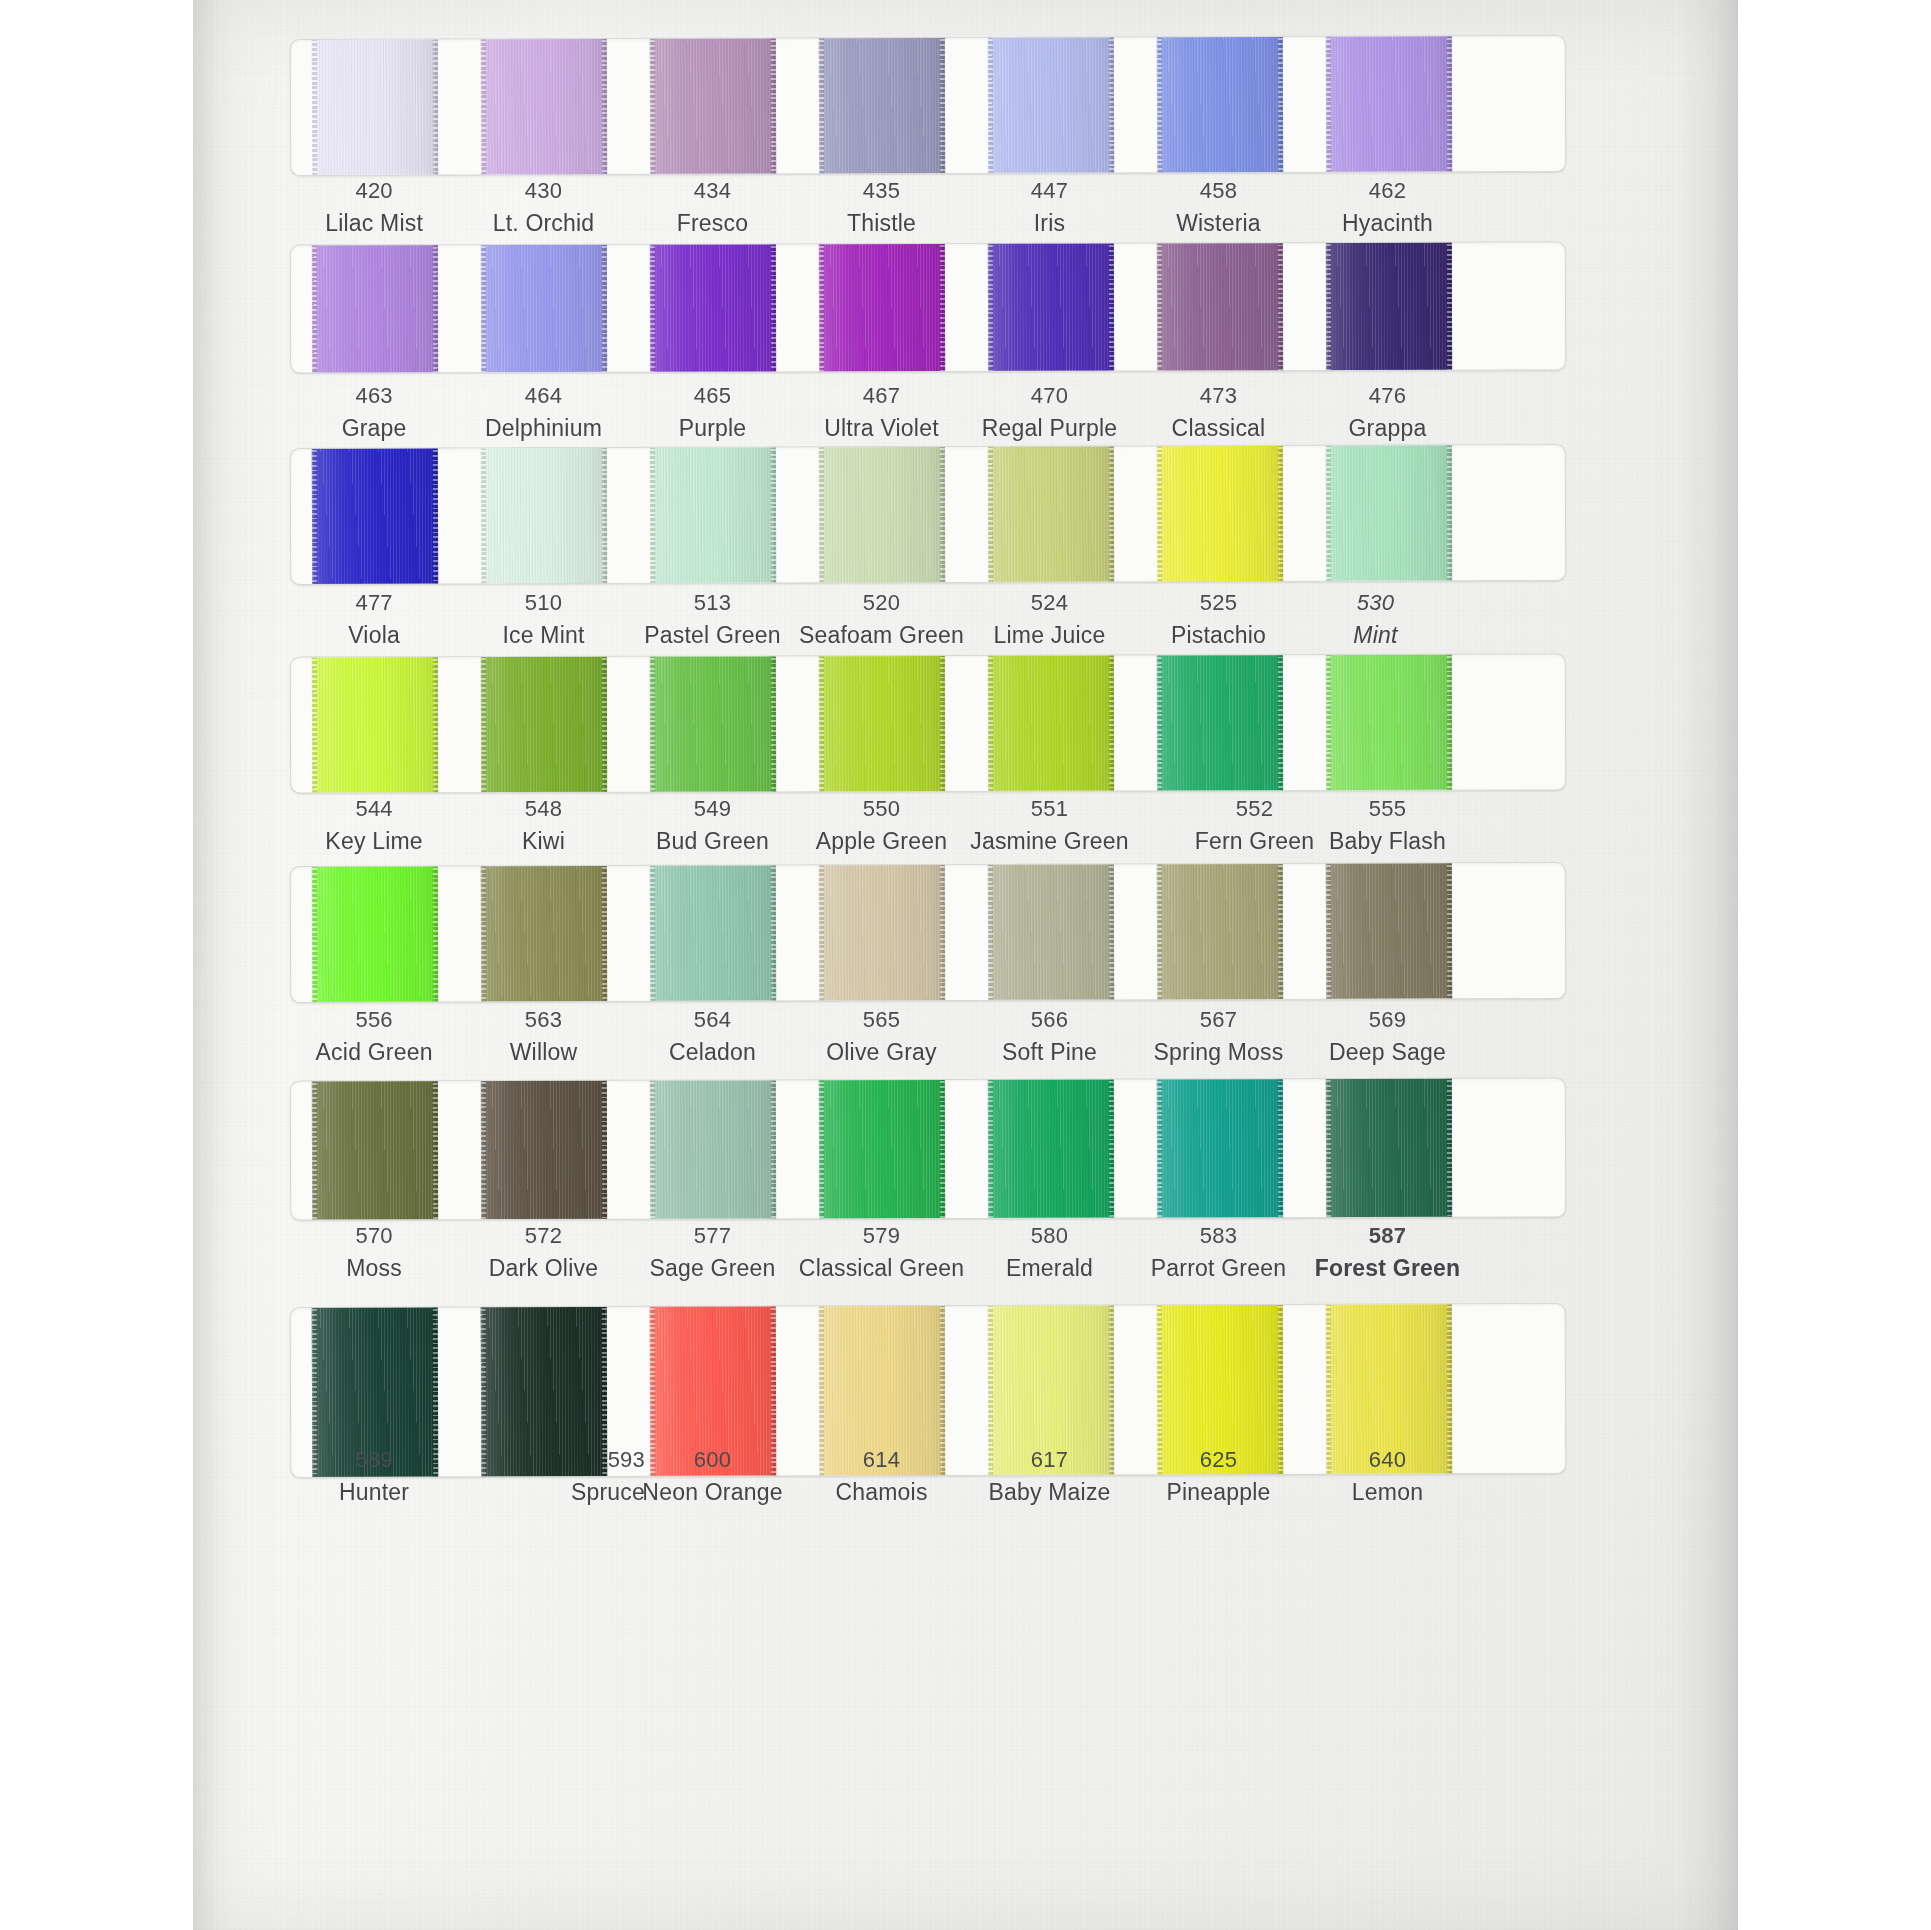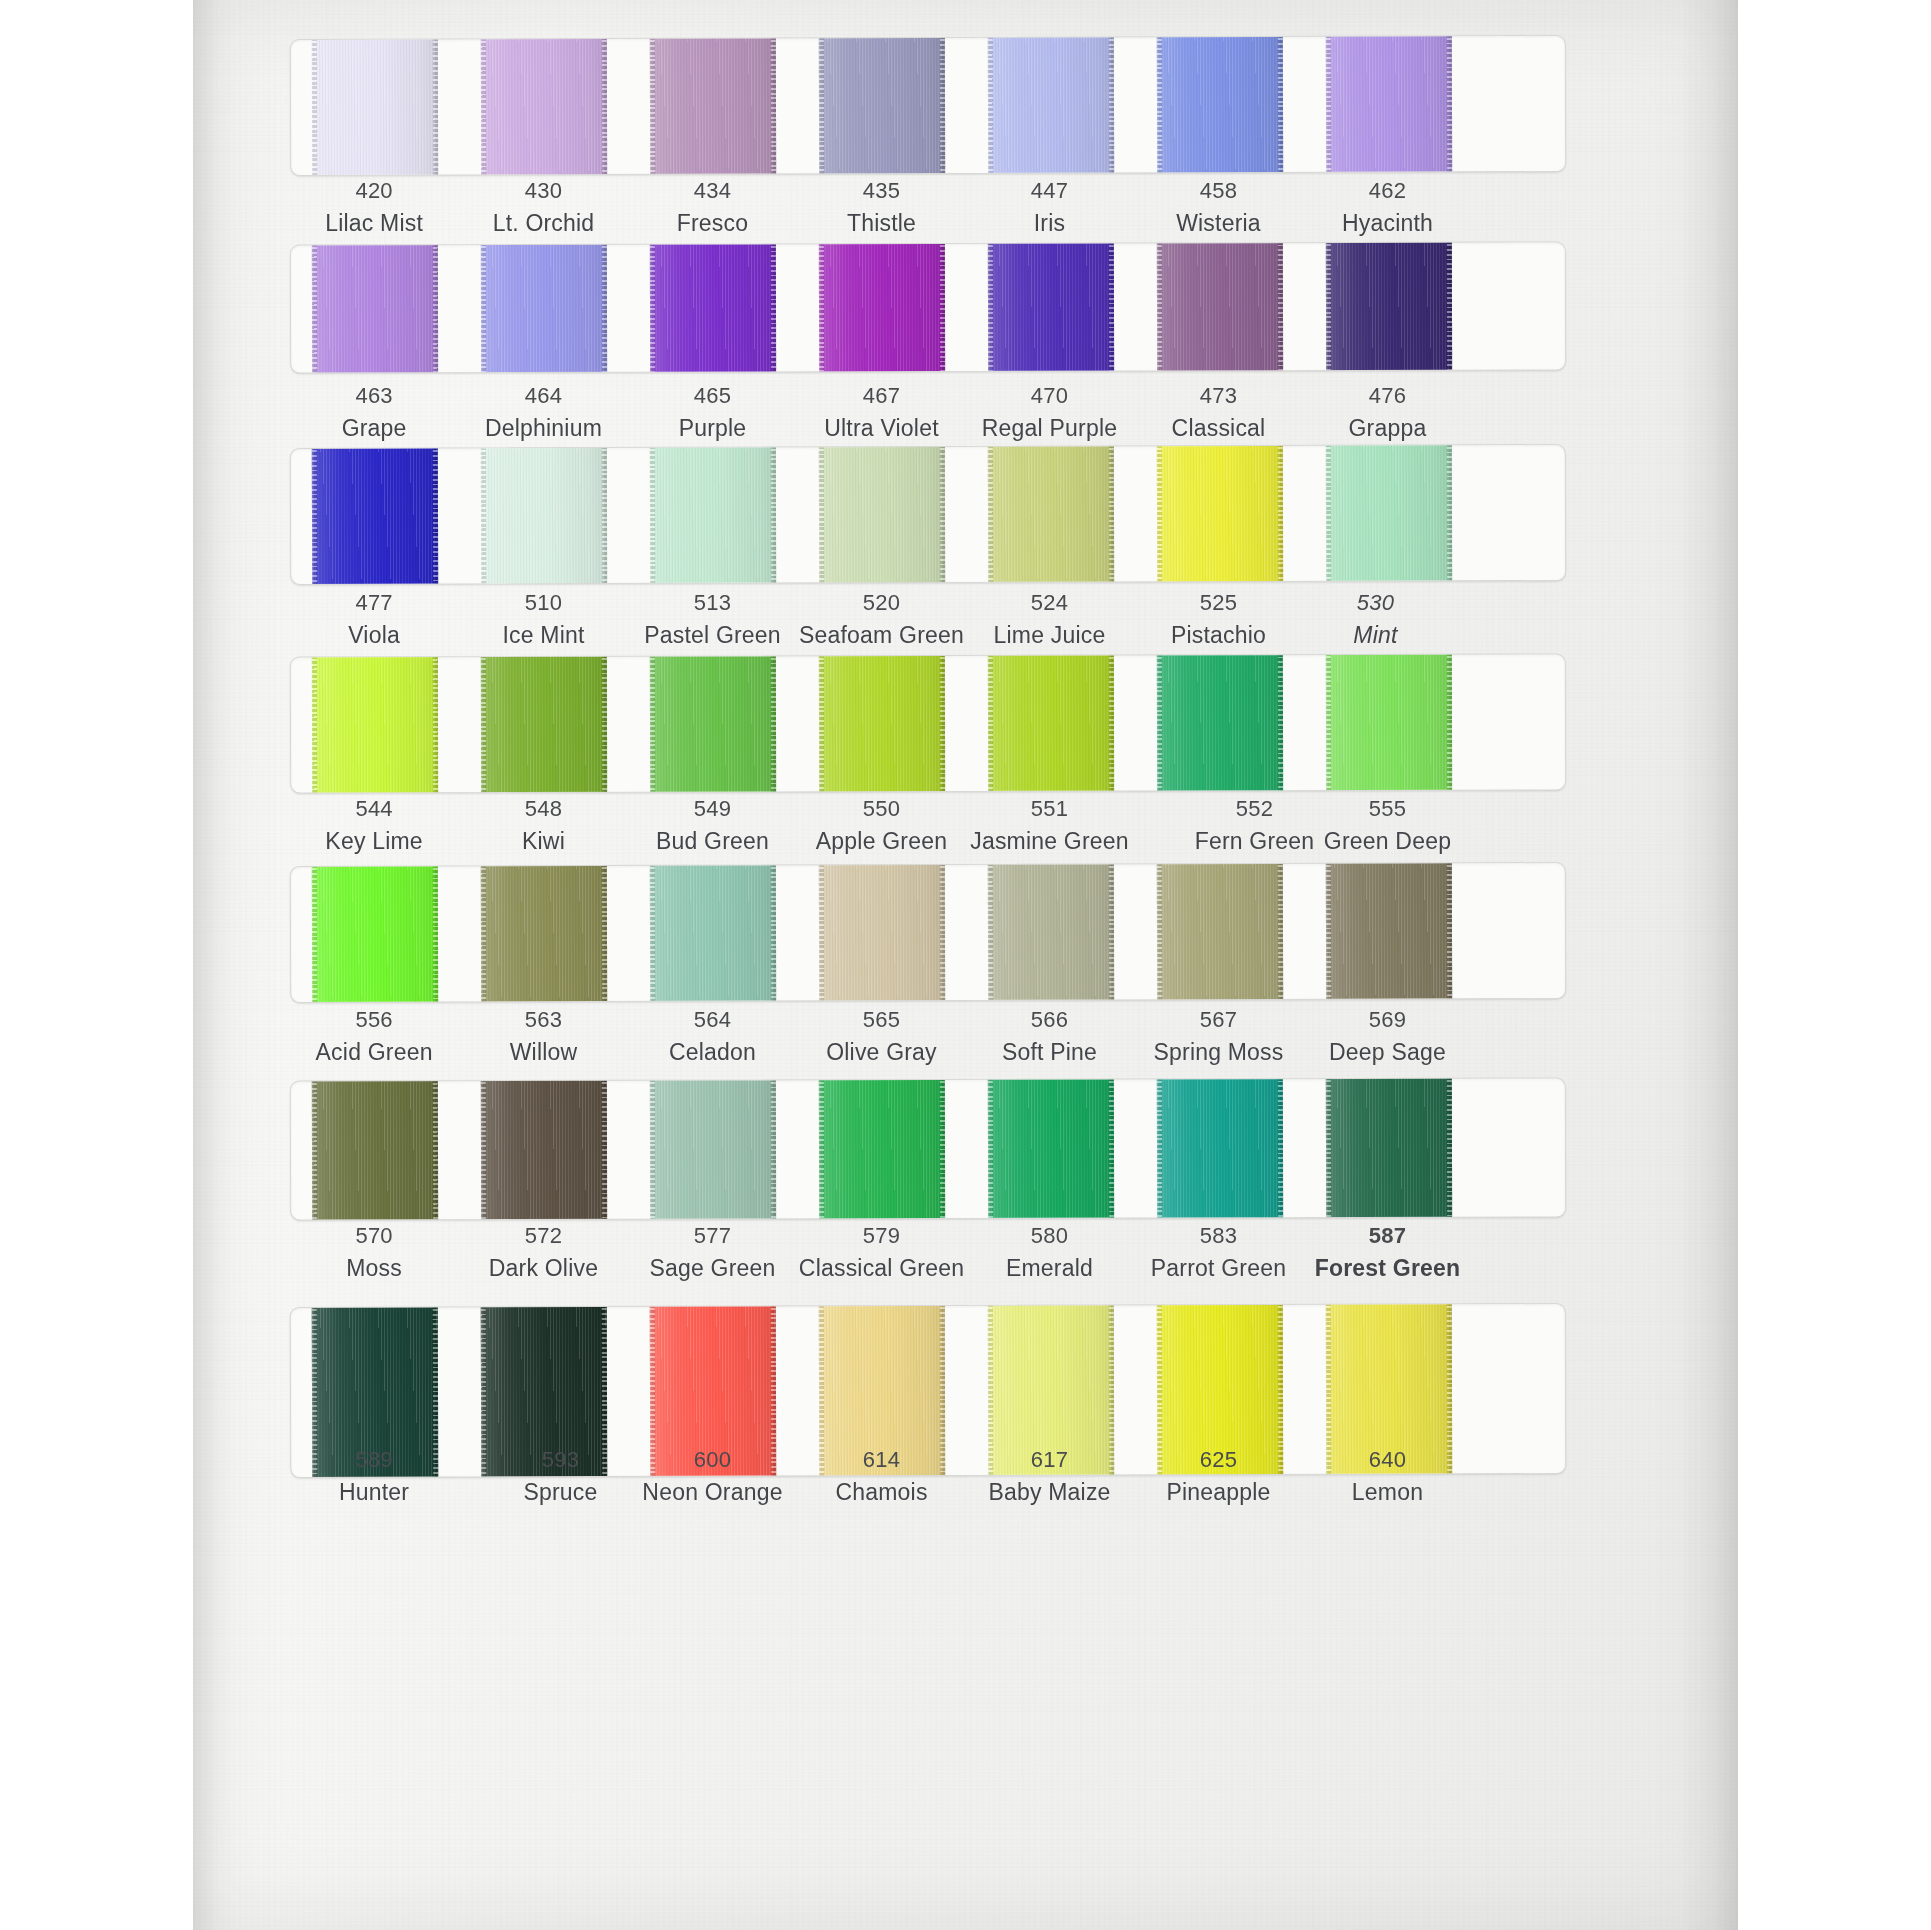--- a/index.html
+++ b/index.html
@@ -330,21 +330,21 @@
           <div class="caption" style="left: 658px;">
             <span class="code">551</span>
             <span class="cname">Jasmine Green</span>
           </div>
           <div class="caption" style="left: 863px;">
             <span class="code">552</span>
             <span class="cname">Fern Green</span>
           </div>
           <div class="caption" style="left: 996px;">
             <span class="code">555</span>
-            <span class="cname">Green Deep</span>
+            <span class="cname">Baby Flash</span>
           </div>
         </div>
       </div>
       <div class="swatch-row" style="top: 0px;">
         <div class="window" style="top: 864px; height: 135px; transform: rotate(-0.18deg);">
           <div class="ribbon-strip" style="left: 21px; width: 126px; background-color: rgb(115, 249, 46);"></div>
           <div class="ribbon-strip" style="left: 190px; width: 126px; background-color: rgb(141, 143, 86);"></div>
           <div class="ribbon-strip" style="left: 359px; width: 126px; background-color: rgb(146, 201, 180);"></div>
           <div class="ribbon-strip" style="left: 528px; width: 126px; background-color: rgb(213, 200, 169);"></div>
           <div class="ribbon-strip" style="left: 697px; width: 126px; background-color: rgb(179, 181, 153);"></div>
@@ -431,21 +431,21 @@
           <div class="ribbon-strip" style="left: 528px; width: 126px; background-color: rgb(239, 217, 138);"></div>
           <div class="ribbon-strip" style="left: 697px; width: 126px; background-color: rgb(233, 240, 126);"></div>
           <div class="ribbon-strip" style="left: 866px; width: 126px; background-color: rgb(233, 236, 34);"></div>
           <div class="ribbon-strip" style="left: 1035px; width: 126px; background-color: rgb(236, 229, 75);"></div>
         </div>
         <div class="captions" style="top: 1446px; height: 68px;">
           <div class="caption" style="left: -17.4px;">
             <span class="code">589</span>
             <span class="cname">Hunter</span>
           </div>
-          <div class="caption" style="left: 169px;">
+          <div class="caption" style="left: 152px; text-align: right;">
             <span class="code">593</span>
             <span class="cname">Spruce</span>
           </div>
           <div class="caption" style="left: 321px;">
             <span class="code">600</span>
             <span class="cname">Neon Orange</span>
           </div>
           <div class="caption" style="left: 490px;">
             <span class="code">614</span>
             <span class="cname">Chamois</span>

